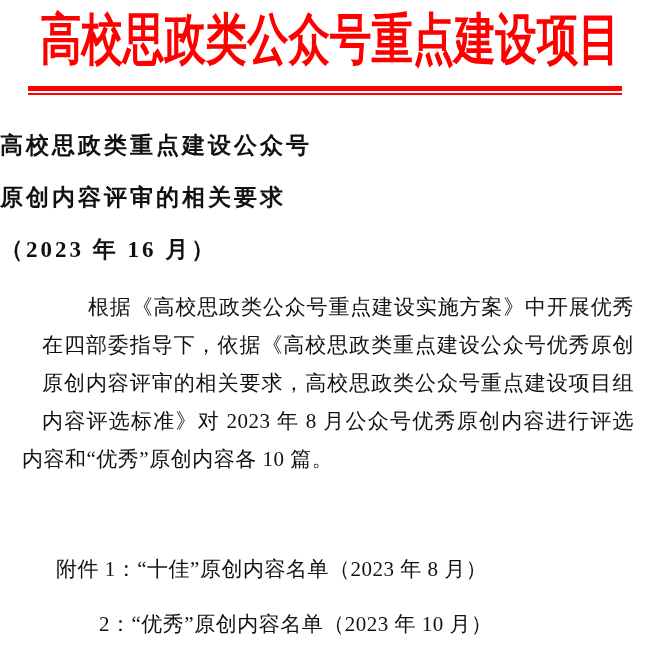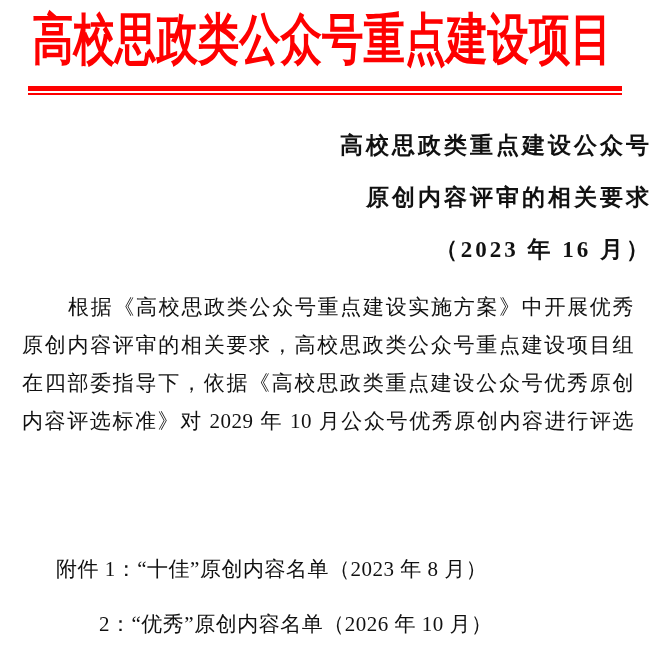--- a/index.html
+++ b/index.html
@@ -12,21 +12,21 @@
     background: #ffffff;
     overflow: hidden;
     font-family: "Liberation Serif", serif;
     color: var(--ink);
   }
   
   .banner {
     position: absolute;
     top: 6px; left: 0;
     width: 652px;
-    text-align: left;
+    text-align: right;
   }
   .banner-text {
     display: inline-block;
     font-family: "DejaVu Sans", sans-serif;
     font-weight: bold;
     font-size: 46px;
     line-height: 1.2;
     color: var(--red);
     white-space: nowrap;
     transform: scale(0.9, 1.2);
@@ -42,41 +42,42 @@
     background: #ffffff;
     border-top: 5px solid var(--red);
     border-bottom: 2px solid var(--red);
     box-sizing: content-box;
   }
   
   .doc-title {
     position: absolute;
     top: 120px; left: 0;
     width: 652px;
-    text-align: right;
+    text-align: left;
     font-weight: bold;
     font-size: 23px;
     letter-spacing: 3px;
   }
   .title-line { height: 52px; line-height: 52px; white-space: nowrap; }
   
   .body-block {
     position: absolute;
     top: 288px; left: 22px;
     width: 612px;
     font-size: 21px;
   }
   .body-line {
     height: 38px;
     line-height: 38px;
     letter-spacing: 0.5px;
   }
   .body-line.just {
     text-align: justify;
     text-align-last: justify;
+    margin-left: 20px;
   }
   .body-line.indent { text-indent: 46px; }
   
   .attach {
     position: absolute;
     font-size: 21px;
     line-height: 30px;
     white-space: nowrap;
     letter-spacing: 0.5px;
   }
@@ -95,21 +96,22 @@
   <div class="double-rule"></div>
 
   <div class="doc-title">
     <div class="title-line">高校思政类重点建设公众号</div>
     <div class="title-line">原创内容评审的相关要求</div>
     <div class="title-line">（2023 年 16 月）</div>
   </div>
 
   <div class="body-block">
     <div class="body-line just indent">根据《高校思政类公众号重点建设实施方案》中开展优秀</div>
+    <div class="body-line just">在四部委指导下，依据《高校思政类重点建设公众号优秀原创</div>
     <div class="body-line just">原创内容评审的相关要求，高校思政类公众号重点建设项目组</div>
-    <div class="body-line just">在四部委指导下，依据《高校思政类重点建设公众号优秀原创</div>
-    <div class="body-line just">内容评选标准》对 2029 年 10 月公众号优秀原创内容进行评选</div>
+    <div class="body-line just">内容评选标准》对 2023 年 8 月公众号优秀原创内容进行评选</div>
+    <div class="body-line">内容和“优秀”原创内容各 10 篇。</div>
   </div>
 
   <div class="attach attach-1">附件 1：“十佳”原创内容名单（2023 年 8 月）</div>
-  <div class="attach attach-2">2：“优秀”原创内容名单（2026 年 10 月）</div>
+  <div class="attach attach-2">2：“优秀”原创内容名单（2023 年 10 月）</div>
 
 </div>
 
 </body></html>

